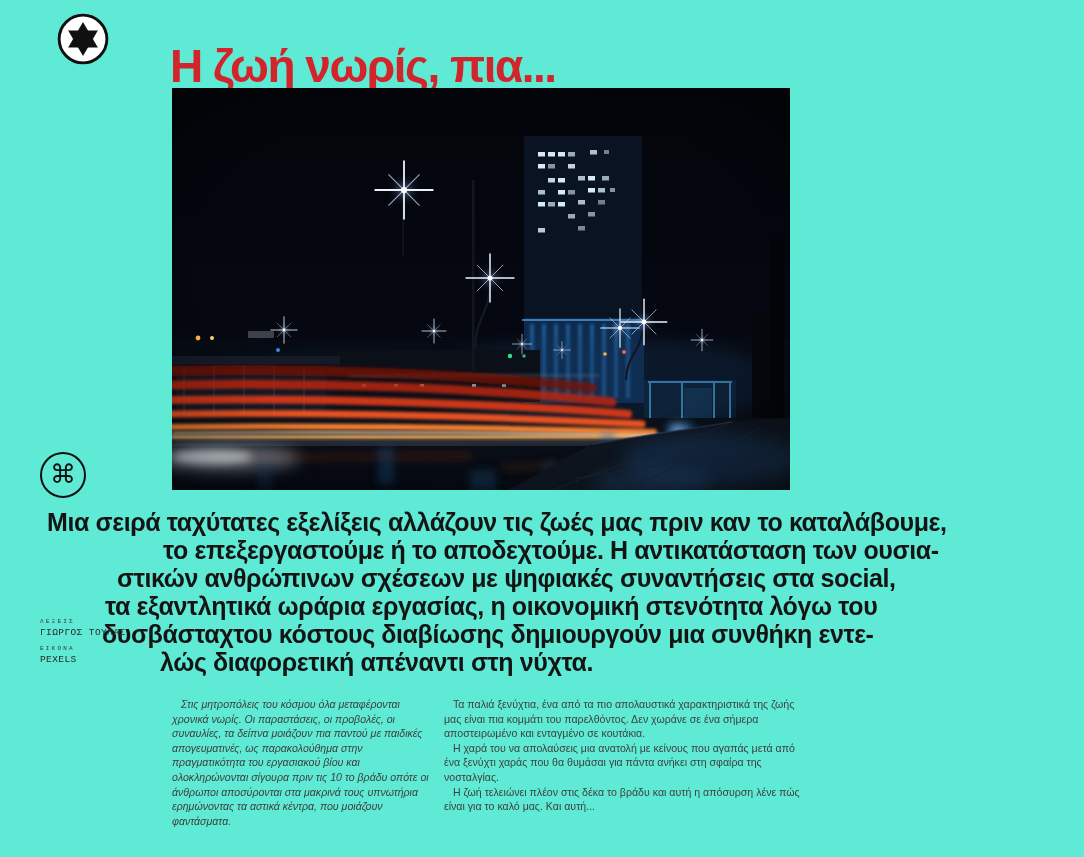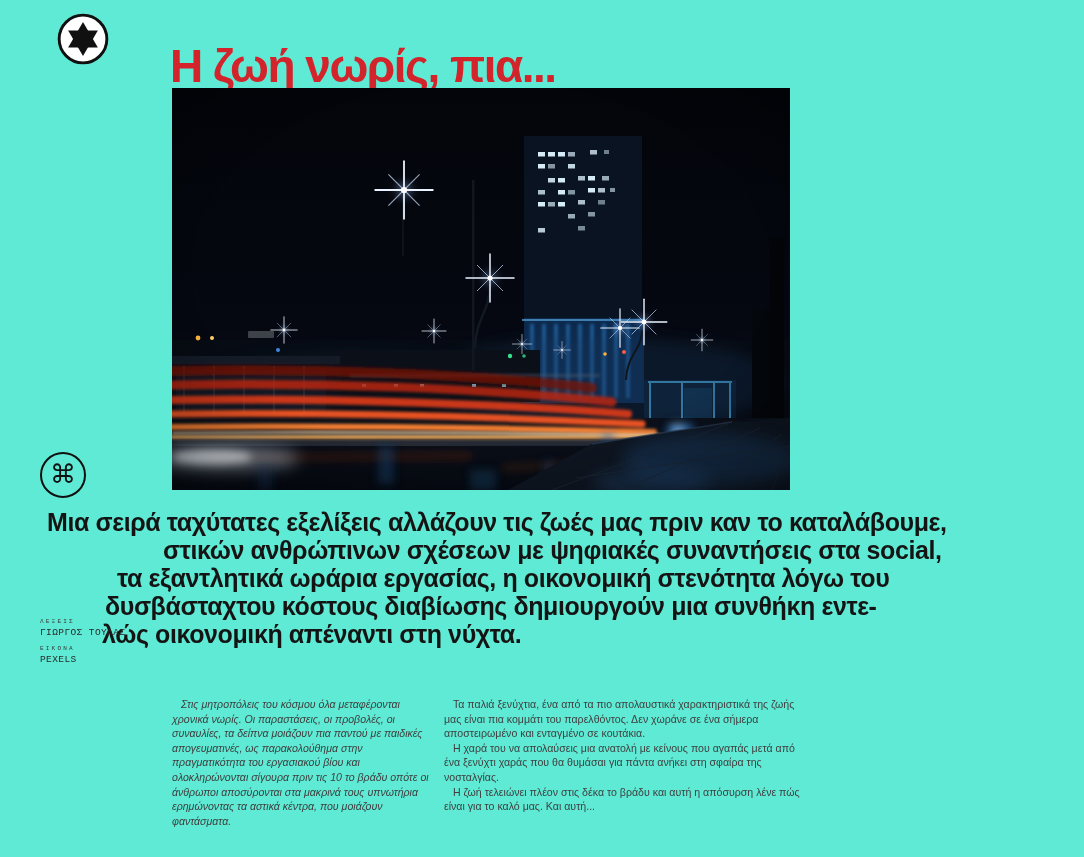--- a/index.html
+++ b/index.html
@@ -250,24 +250,25 @@
       <rect width="618" height="402" fill="url(#vign)"></rect>
     </svg>
   </figure>
 
   <div class="icon-circle cmd-wrap">
     <span class="cmd-glyph">⌘</span>
   </div>
 
   <section class="intro">
     <div class="intro-line">Μια σειρά ταχύτατες εξελίξεις αλλάζουν τις ζωές μας πριν καν το καταλάβουμε,</div>
+    <div class="intro-line">το επεξεργαστούμε ή το αποδεχτούμε. Η αντικατάσταση των ουσια-</div>
     <div class="intro-line">στικών ανθρώπινων σχέσεων με ψηφιακές συναντήσεις στα social,</div>
     <div class="intro-line">τα εξαντλητικά ωράρια εργασίας, η οικονομική στενότητα λόγω του</div>
     <div class="intro-line">δυσβάσταχτου κόστους διαβίωσης δημιουργούν μια συνθήκη εντε-</div>
-    <div class="intro-line">λώς οικονομική απέναντι στη νύχτα.</div>
+    <div class="intro-line">λώς διαφορετική απέναντι στη νύχτα.</div>
   </section>
 
   <aside class="credits">
     <div class="cr-label">ΛΕΞΕΙΣ</div>
     <div class="cr-value">ΓΙΩΡΓΟΣ ΤΟΥΛΑΣ</div>
     <div class="cr-label">ΕΙΚΟΝΑ</div>
     <div class="cr-value">PEXELS</div>
   </aside>
 
   <section class="col col-left">

